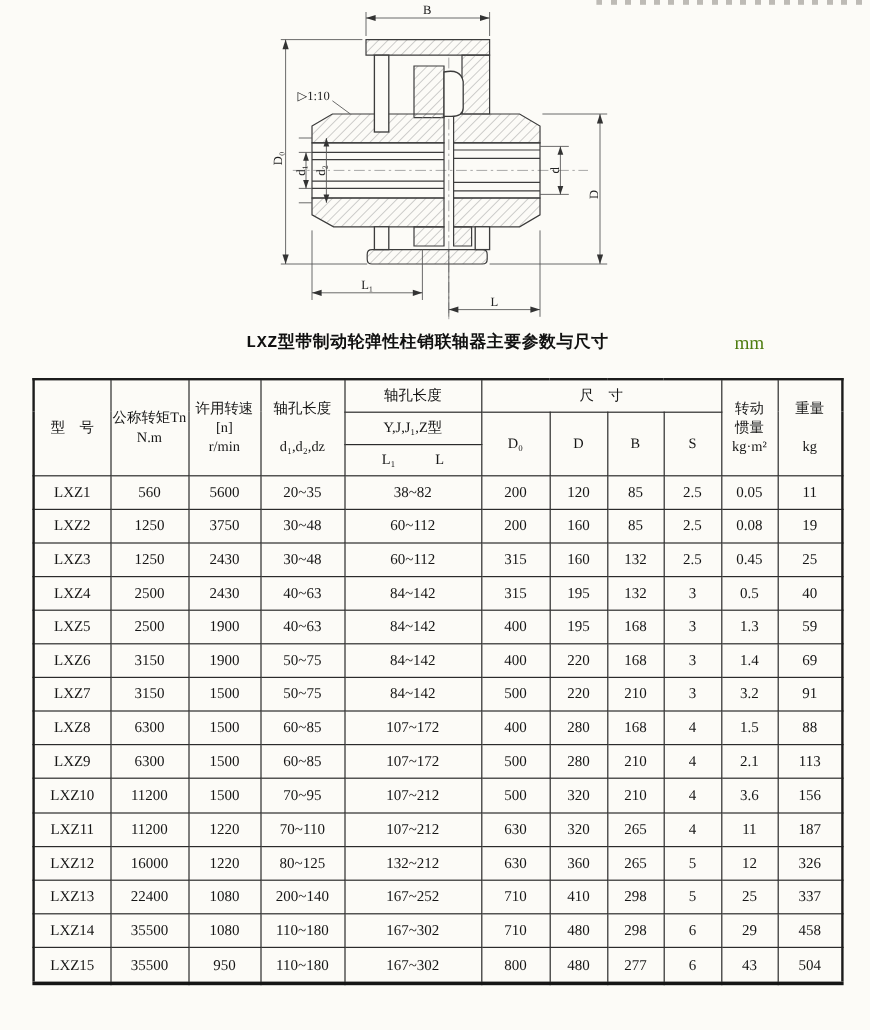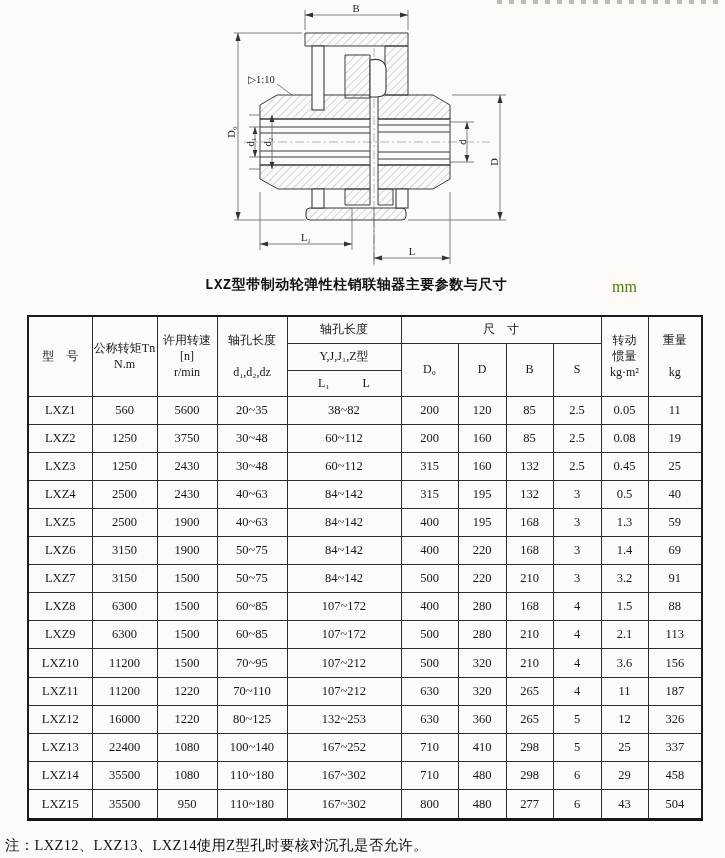--- a/index.html
+++ b/index.html
@@ -337,33 +337,33 @@
           <td>265</td>
           <td>4</td>
           <td>11</td>
           <td>187</td>
         </tr>
         <tr>
           <td>LXZ12</td>
           <td>16000</td>
           <td>1220</td>
           <td>80~125</td>
-          <td>132~253</td>
+          <td>132~212</td>
           <td>630</td>
           <td>360</td>
           <td>265</td>
           <td>5</td>
           <td>12</td>
           <td>326</td>
         </tr>
         <tr>
           <td>LXZ13</td>
           <td>22400</td>
           <td>1080</td>
-          <td>100~140</td>
+          <td>200~140</td>
           <td>167~252</td>
           <td>710</td>
           <td>410</td>
           <td>298</td>
           <td>5</td>
           <td>25</td>
           <td>337</td>
         </tr>
         <tr>
           <td>LXZ14</td>
@@ -387,15 +387,14 @@
           <td>800</td>
           <td>480</td>
           <td>277</td>
           <td>6</td>
           <td>43</td>
           <td>504</td>
         </tr>
       </tbody>
   </table>
 
-  <div class="note">注：LXZ12、LXZ13、LXZ14使用Z型孔时要核对沉孔是否允许。</div>
 
 </div>
 
 </body></html>

